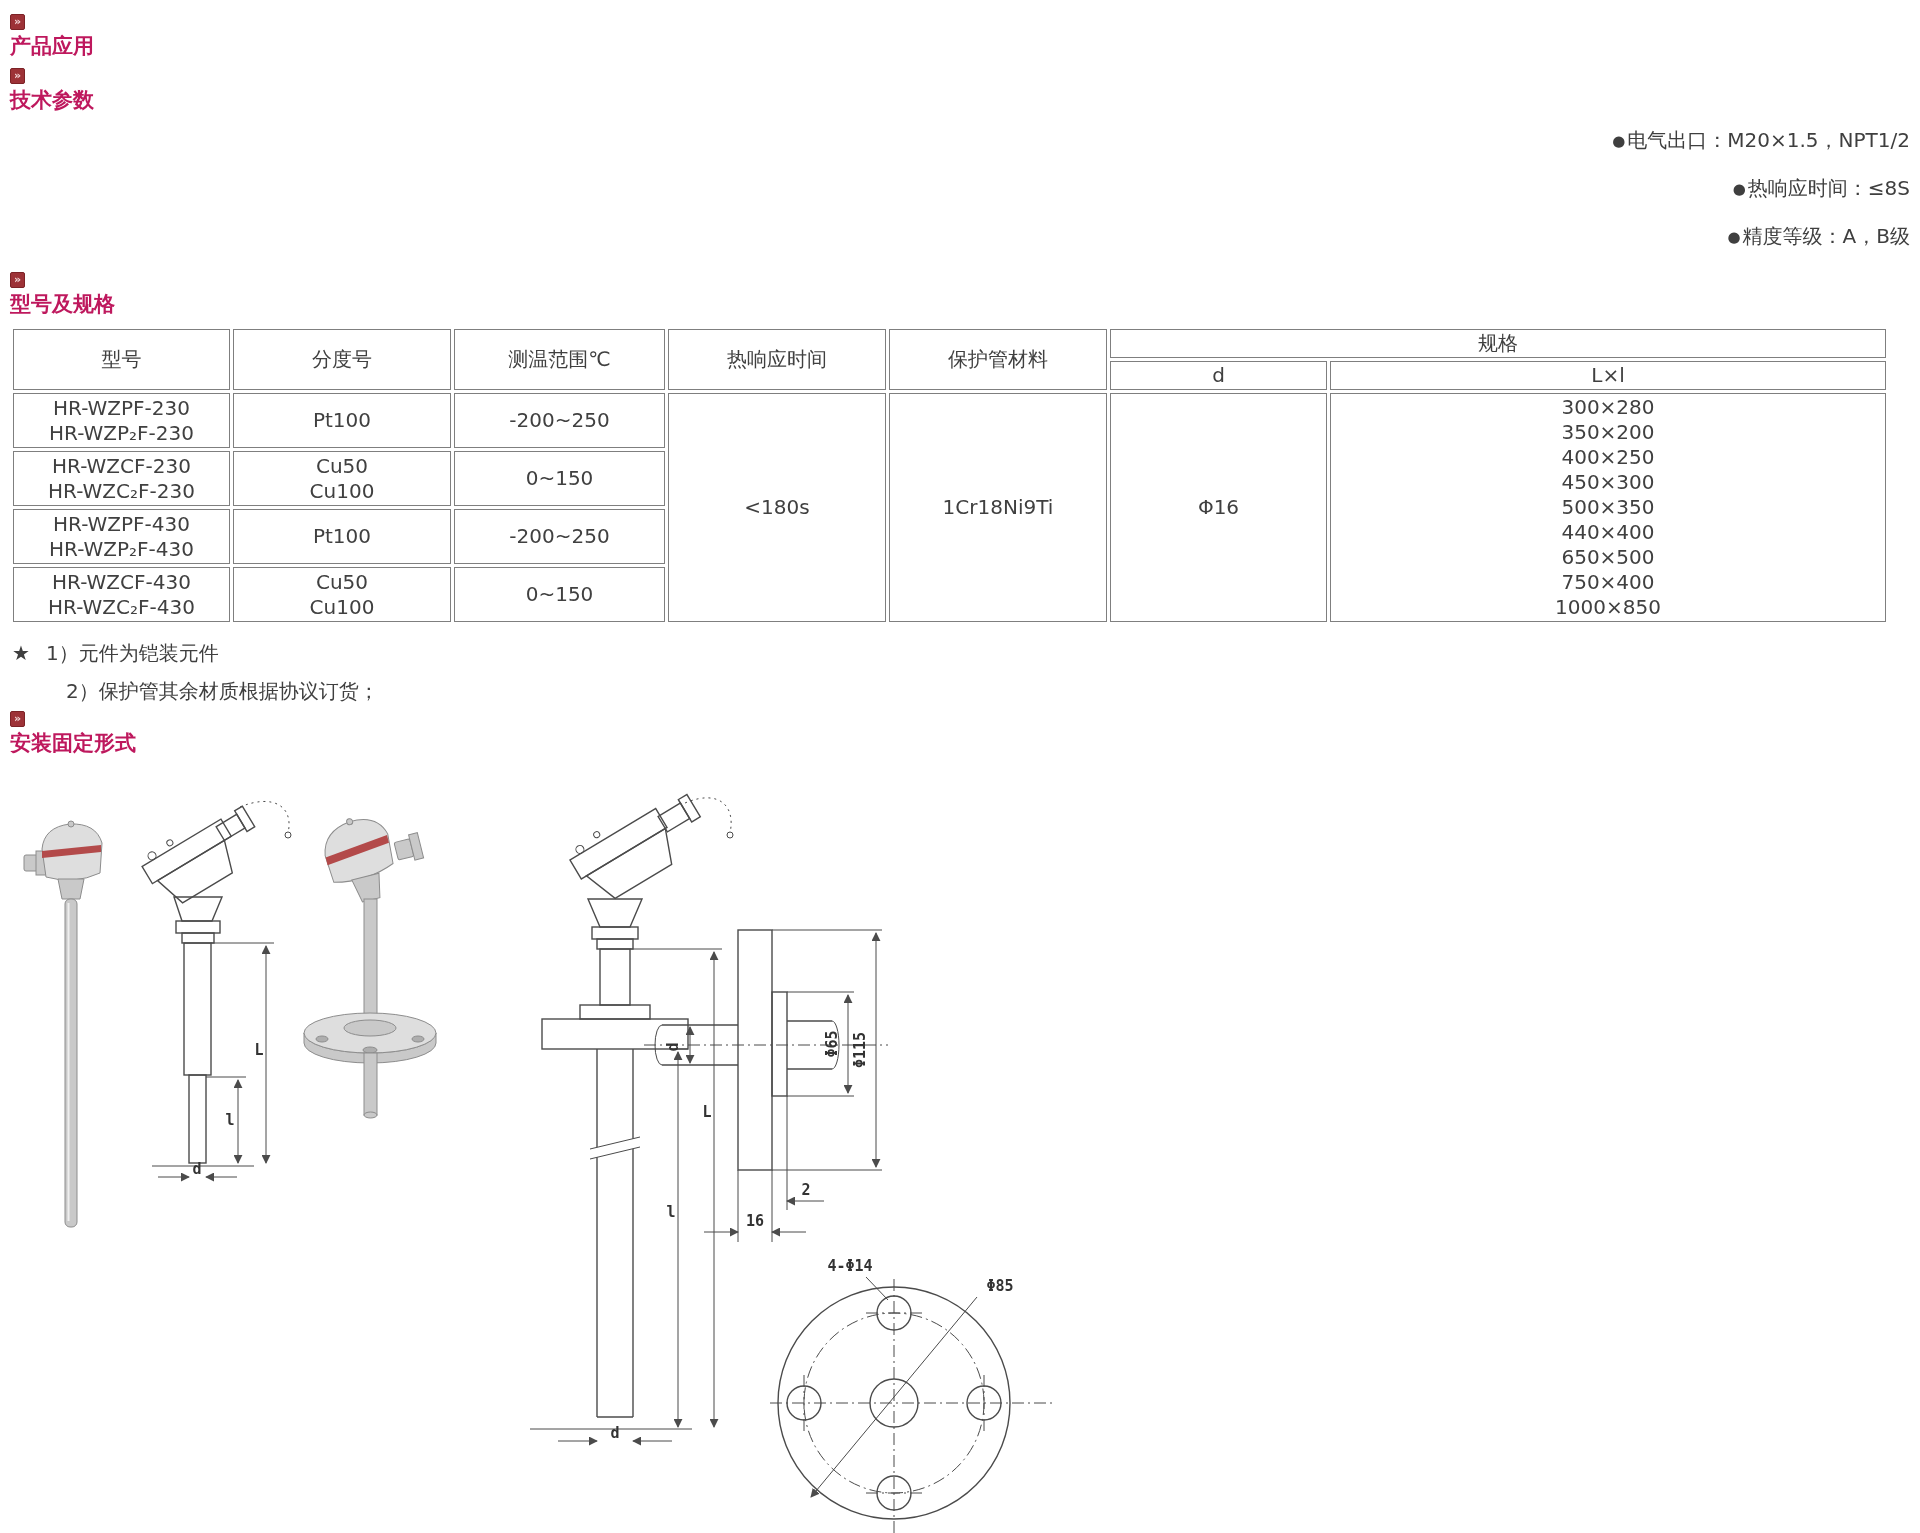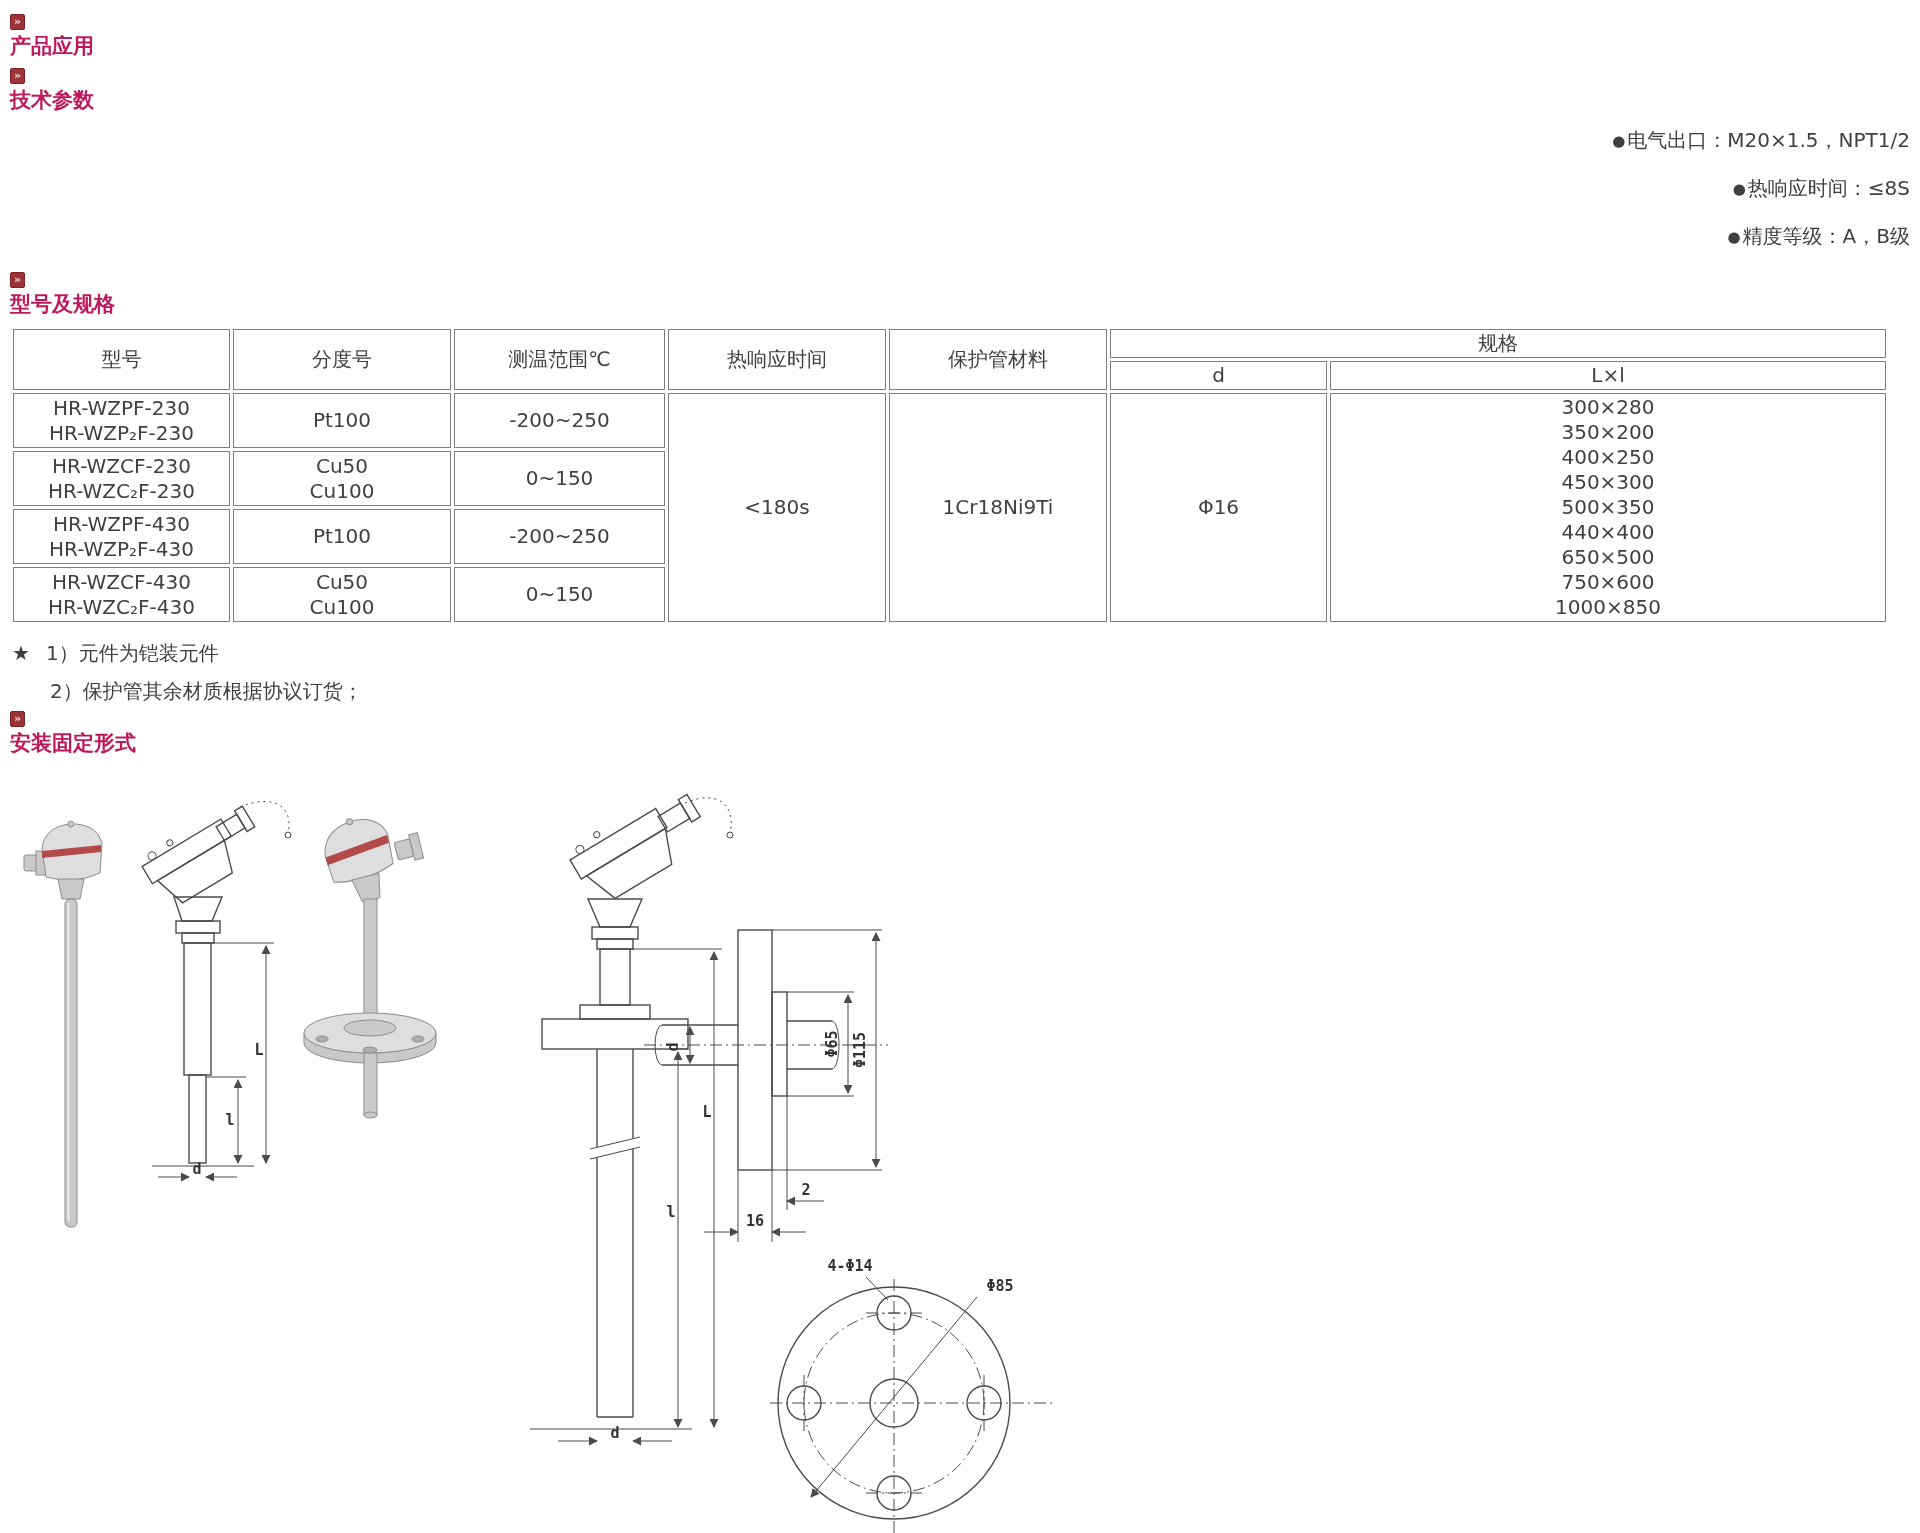--- a/index.html
+++ b/index.html
@@ -24,21 +24,21 @@
       text-align:center;vertical-align:middle;font-weight:normal;font-size:20px;color:#404040;
       padding:1px 2px;line-height:25px;}
   .h-tall{height:58px;}
   .h-short{height:26px;}
   tr.body-row td{height:54px;}
   .two-line div{line-height:25px;}
   .lxl-cell div{line-height:25px;}
 
   .note{font-size:20px;line-height:24px;margin:16px 0 0 2px;color:#3f3f3f;}
   .note .star{margin-right:16px;}
-  .note.second{margin-left:40px;margin-top:14px;}
+  .note.second{margin-left:56px;margin-top:14px;}
 
   .figures{position:relative;height:795px;margin-top:8px;}
   .figures svg{position:absolute;overflow:visible;}
 
   .ln{fill:none;stroke:#4b4b4b;stroke-width:1.4;}
   .thin{fill:none;stroke:#4b4b4b;stroke-width:1;}
   .dd{stroke-dasharray:12 4 2 4;}
   .dot{stroke-dasharray:2 4;}
   .dtxt{font:bold 15px "DejaVu Sans Mono",monospace;fill:#333;text-anchor:middle;}
   .ph-l{fill:#dedede;stroke:#8d8d8d;stroke-width:1;}
@@ -116,21 +116,21 @@
       <td rowspan="4">1Cr18Ni9Ti</td>
       <td rowspan="4">Φ16</td>
       <td rowspan="4" class="lxl-cell">
         <div>300×280</div>
         <div>350×200</div>
         <div>400×250</div>
         <div>450×300</div>
         <div>500×350</div>
         <div>440×400</div>
         <div>650×500</div>
-        <div>750×600</div>
+        <div>750×400</div>
         <div>1000×850</div>
       </td>
     </tr>
     <tr class="body-row">
       <td class="two-line">
         <div>HR-WZCF-230</div>
         <div>HR-WZC₂F-230</div>
       </td>
       <td class="two-line">
         <div>Cu50</div>

